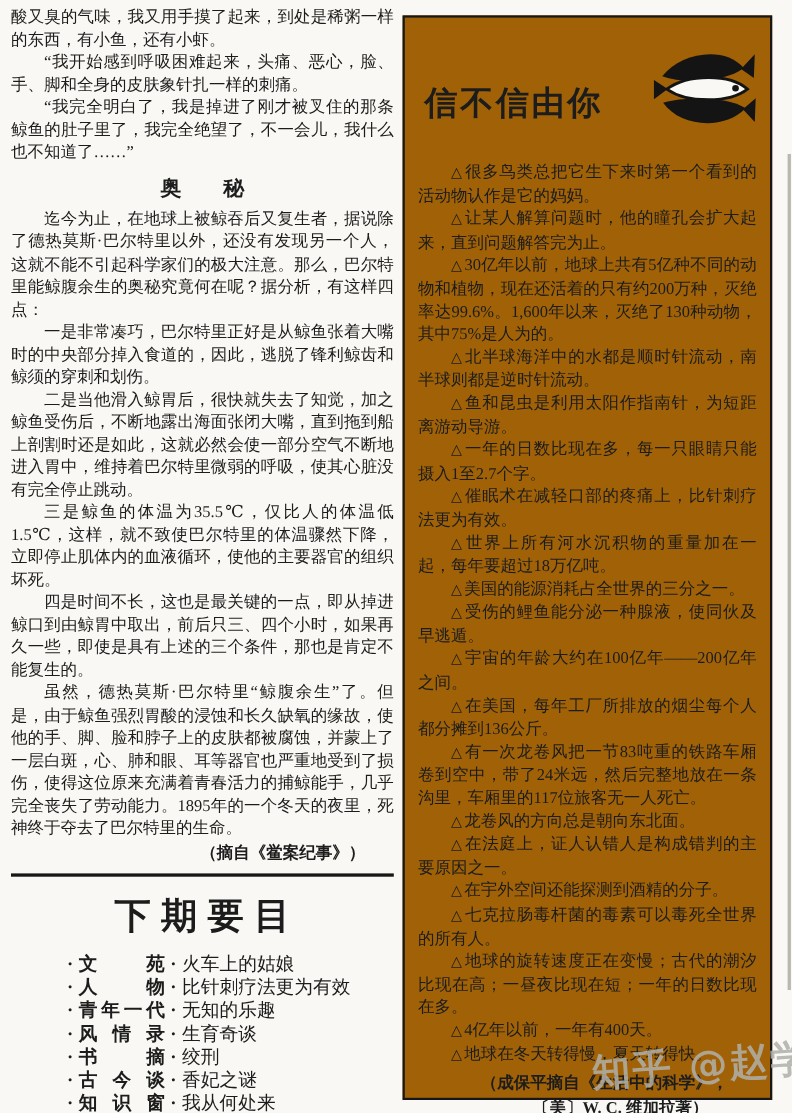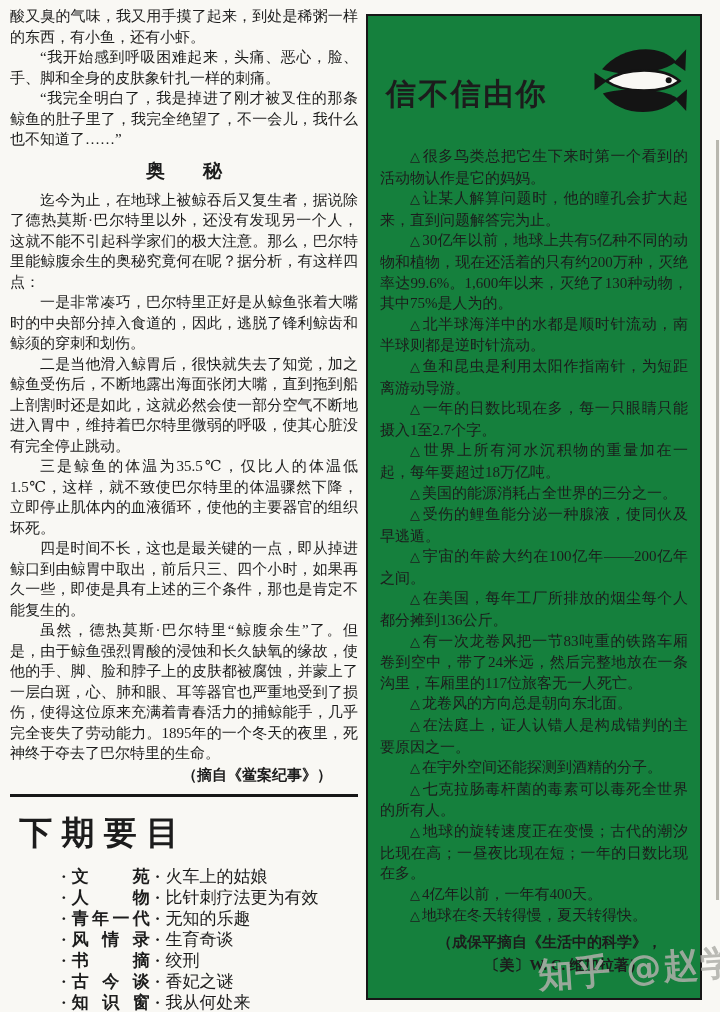--- a/index.html
+++ b/index.html
@@ -8,31 +8,31 @@
     background:#f9f8f4;color:#1c1c1c;
     font-family:"Liberation Serif","DejaVu Serif",serif;
   }
   
   .col-left{position:absolute;left:10px;top:6px;width:348px;}
   .para{font-size:15px;line-height:20.5px;text-align:justify;text-indent:2em;}
   .para.no-indent{text-indent:0;}
   .sec-title{display:flex;justify-content:center;gap:38px;font-size:19px;font-weight:bold;margin:8px 0 6px;}
   .attribution{text-align:right;font-weight:bold;font-size:15px;padding-right:26px;margin-top:2px;}
   .rule{height:3px;background:#171717;margin-top:9px;}
-  .toc-title{font-size:33px;font-weight:bold;letter-spacing:.28em;text-indent:.28em;margin:14px 0 10px;}
+  .toc-title{text-align:center;font-size:33px;font-weight:bold;letter-spacing:.28em;text-indent:.28em;margin:14px 0 10px;}
   .toc{padding-left:46px;}
   .toc-row{font-size:17px;line-height:21px;white-space:nowrap;}
   .toc-dot{font-weight:bold;margin:0 5px;}
   .toc-label{display:inline-block;width:4.6em;font-weight:bold;text-align:justify;text-align-last:justify;vertical-align:bottom;}
   .toc-item-title{font-size:17px;}
   
   .box-right{
     position:absolute;left:366px;top:14px;width:336px;height:986px;
     border:2.5px solid #171717;box-sizing:border-box;padding:0 12px;
-    background:#15803d;
+    background:#a16207;
   }
   .box-head{display:flex;align-items:center;justify-content:space-between;padding:22px 0 6px 6px;}
   .box-title{font-size:30px;font-weight:bold;letter-spacing:.08em;margin:22px 0 0 0;}
   .fish{flex:0 0 auto;margin-right:-4px;}
   .facts{margin-top:12px;}
   .fact{font-size:15px;line-height:20.6px;text-align:justify;text-indent:2em;}
   .tri{margin-right:2px;font-family:"DejaVu Sans",sans-serif;font-size:13px;}
   .box-attrib{margin-top:4px;font-weight:bold;font-size:15px;line-height:23px;text-align:right;}
   .attrib-line1{padding-right:26px;}
   .attrib-line2{padding-right:44px;}
@@ -141,20 +141,21 @@
         <div class="fact"><span class="tri">△</span><span>让某人解算问题时，他的瞳孔会扩大起来，直到问题解答完为止。</span></div>
 
         <div class="fact"><span class="tri">△</span><span>30亿年以前，地球上共有5亿种不同的动物和植物，现在还活着的只有约200万种，灭绝率达99.6%。1,600年以来，灭绝了130种动物，其中75%是人为的。</span></div>
 
         <div class="fact"><span class="tri">△</span><span>北半球海洋中的水都是顺时针流动，南半球则都是逆时针流动。</span></div>
 
         <div class="fact"><span class="tri">△</span><span>鱼和昆虫是利用太阳作指南针，为短距离游动导游。</span></div>
 
         <div class="fact"><span class="tri">△</span><span>一年的日数比现在多，每一只眼睛只能摄入1至2.7个字。</span></div>
 
+        <div class="fact"><span class="tri">△</span><span>催眠术在减轻口部的疼痛上，比针刺疗法更为有效。</span></div>
 
         <div class="fact"><span class="tri">△</span><span>世界上所有河水沉积物的重量加在一起，每年要超过18万亿吨。</span></div>
 
         <div class="fact"><span class="tri">△</span><span>美国的能源消耗占全世界的三分之一。</span></div>
 
         <div class="fact"><span class="tri">△</span><span>受伤的鲤鱼能分泌一种腺液，使同伙及早逃遁。</span></div>
 
         <div class="fact"><span class="tri">△</span><span>宇宙的年龄大约在100亿年——200亿年之间。</span></div>
 
         <div class="fact"><span class="tri">△</span><span>在美国，每年工厂所排放的烟尘每个人都分摊到136公斤。</span></div>

